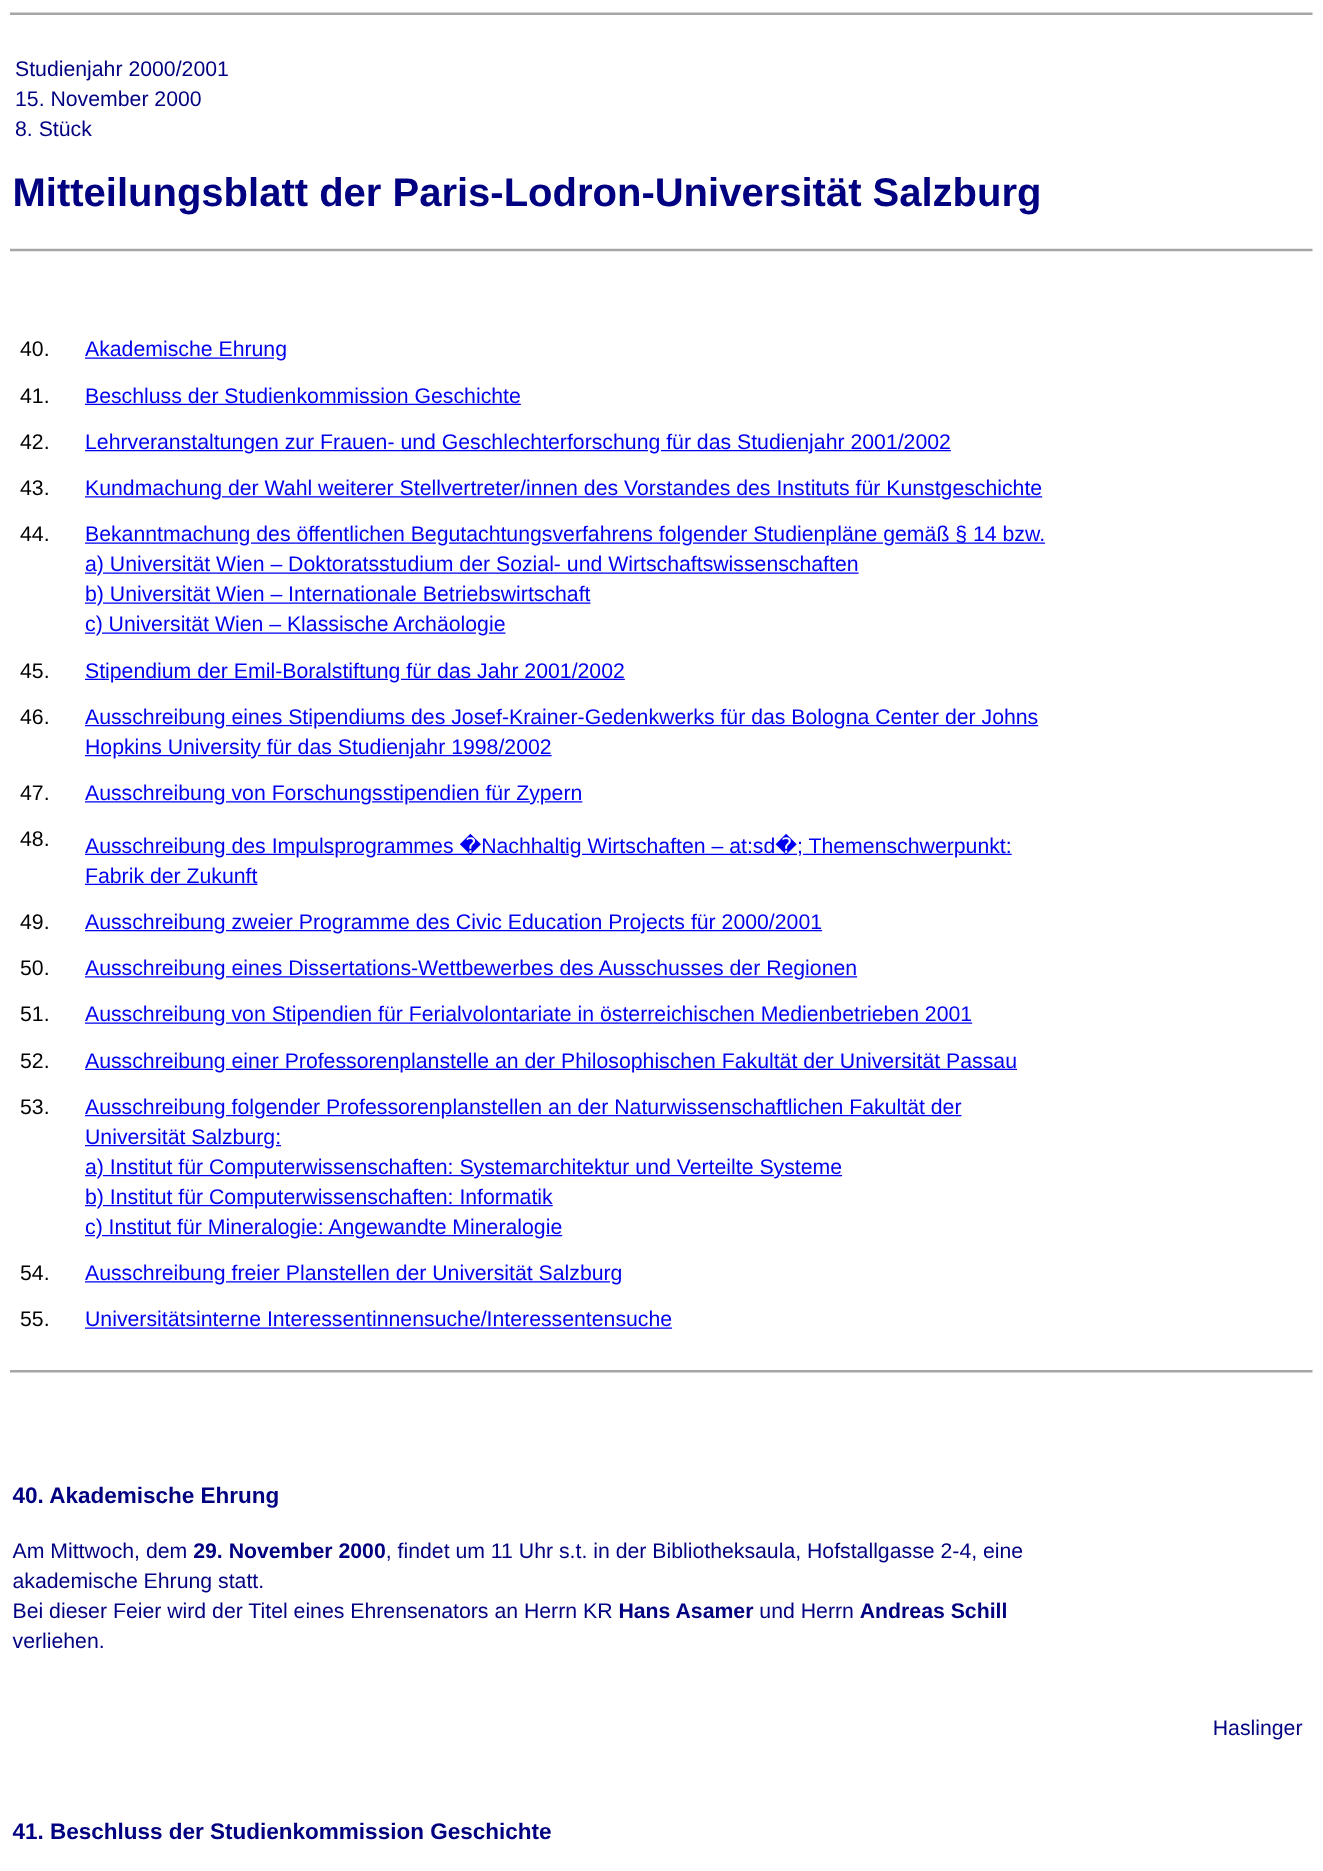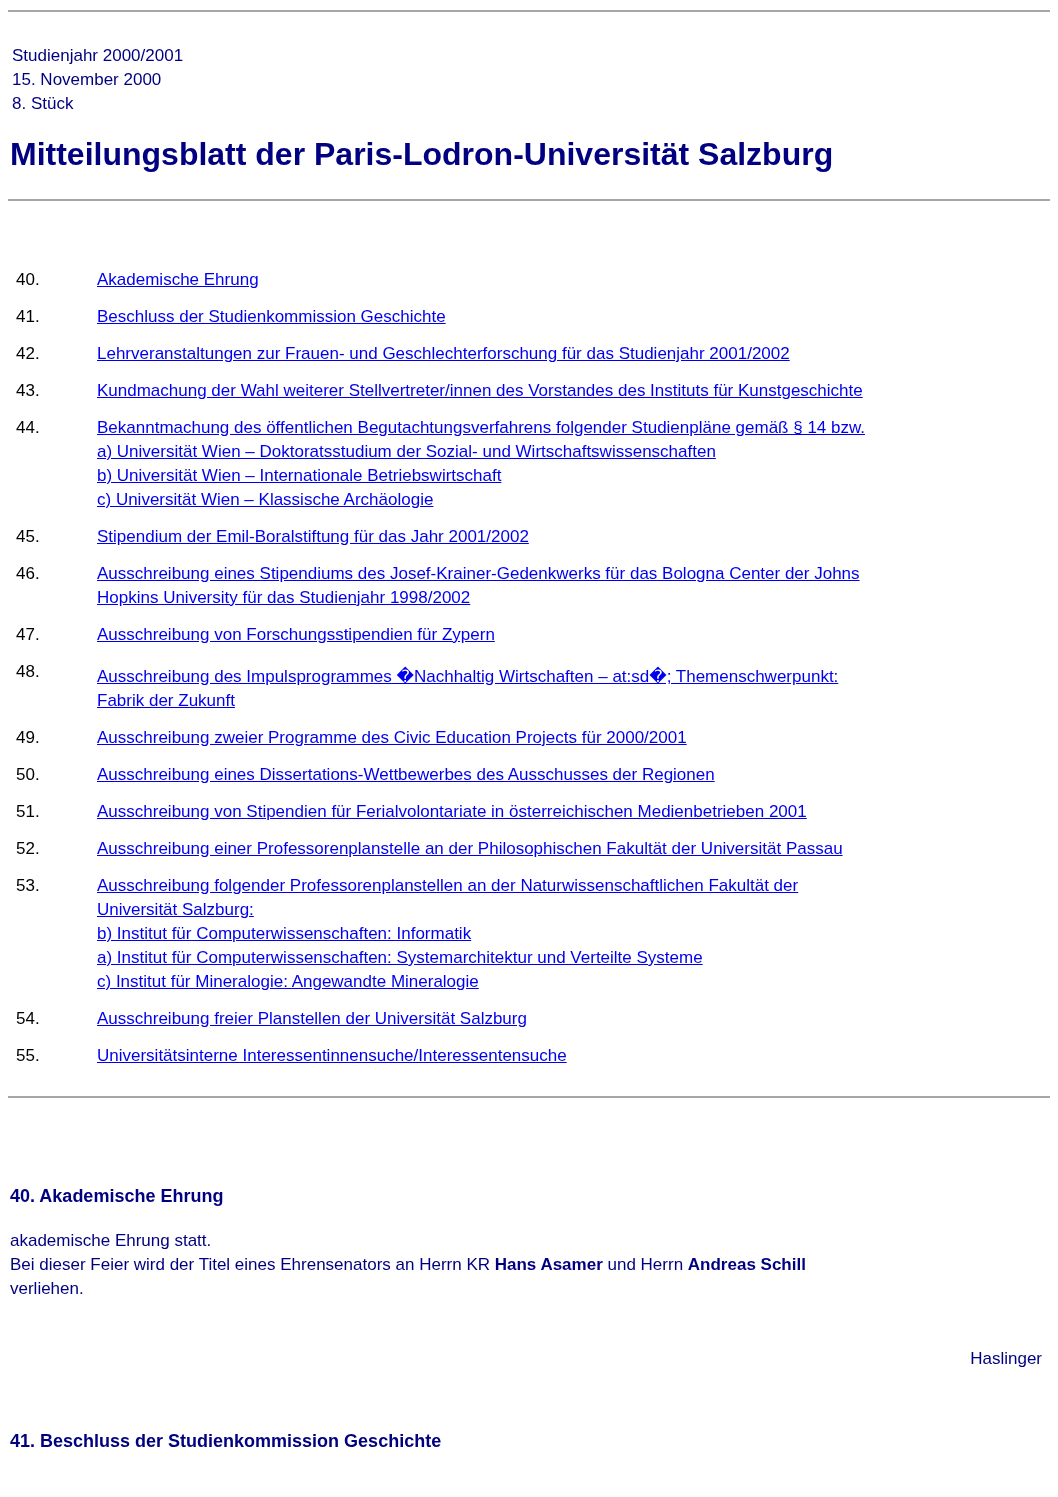--- a/index.html
+++ b/index.html
@@ -44,21 +44,20 @@
   }
 
   .toc {
     margin-top: 67px;
     padding: 0 10px;
   }
   .toc-row {
     display: grid;
     grid-template-columns: 58px 1fr;
     margin-bottom: 13px;
-    gap: 29px;
   }
   .toc-num {
     padding-left: 6px;
     color: var(--marker);
     line-height: 24px;
   }
   .toc-lines { line-height: 24px; }
   .toc-row.raised .toc-lines { padding-top: 5px; }
   .toc-link {
     color: var(--link);
@@ -184,22 +183,22 @@
       <span class="toc-num">52.</span>
       <div class="toc-lines">
         <div><a class="toc-link" href="#">Ausschreibung einer Professorenplanstelle an der Philosophischen Fakultät der Universität Passau</a></div>
       </div>
     </div>
     <div class="toc-row">
       <span class="toc-num">53.</span>
       <div class="toc-lines">
         <div><a class="toc-link" href="#">Ausschreibung folgender Professorenplanstellen an der Naturwissenschaftlichen Fakultät der</a></div>
         <div><a class="toc-link" href="#">Universität Salzburg:</a></div>
+        <div><a class="toc-link" href="#">a) Institut für Computerwissenschaften: Systemarchitektur und Verteilte Systeme</a></div>
         <div><a class="toc-link" href="#">b) Institut für Computerwissenschaften: Informatik</a></div>
-        <div><a class="toc-link" href="#">a) Institut für Computerwissenschaften: Systemarchitektur und Verteilte Systeme</a></div>
         <div><a class="toc-link" href="#">c) Institut für Mineralogie: Angewandte Mineralogie</a></div>
       </div>
     </div>
     <div class="toc-row">
       <span class="toc-num">54.</span>
       <div class="toc-lines">
         <div><a class="toc-link" href="#">Ausschreibung freier Planstellen der Universität Salzburg</a></div>
       </div>
     </div>
     <div class="toc-row">
@@ -208,20 +207,21 @@
         <div><a class="toc-link" href="#">Universitätsinterne Interessentinnensuche/Interessentensuche</a></div>
       </div>
     </div>
   </div>
 
 <hr class="rule rule-toc-end">
 
 <div class="section-heading">40. Akademische Ehrung</div>
 
 <div class="section-paragraph" id="para-40">
+    <div class="para-line"><span>Am Mittwoch, dem </span><b>29. November 2000</b><span>, findet um 11 Uhr s.t. in der Bibliotheksaula, Hofstallgasse 2-4, eine</span></div>
     <div class="para-line"><span>akademische Ehrung statt.</span></div>
     <div class="para-line"><span>Bei dieser Feier wird der Titel eines Ehrensenators an Herrn KR </span><b>Hans Asamer</b><span> und Herrn </span><b>Andreas Schill</b></div>
     <div class="para-line"><span>verliehen.</span></div>
   </div>
 
 <div class="signature">Haslinger</div>
 
 <div class="section-heading last">41. Beschluss der Studienkommission Geschichte</div>
 
 </body></html>

